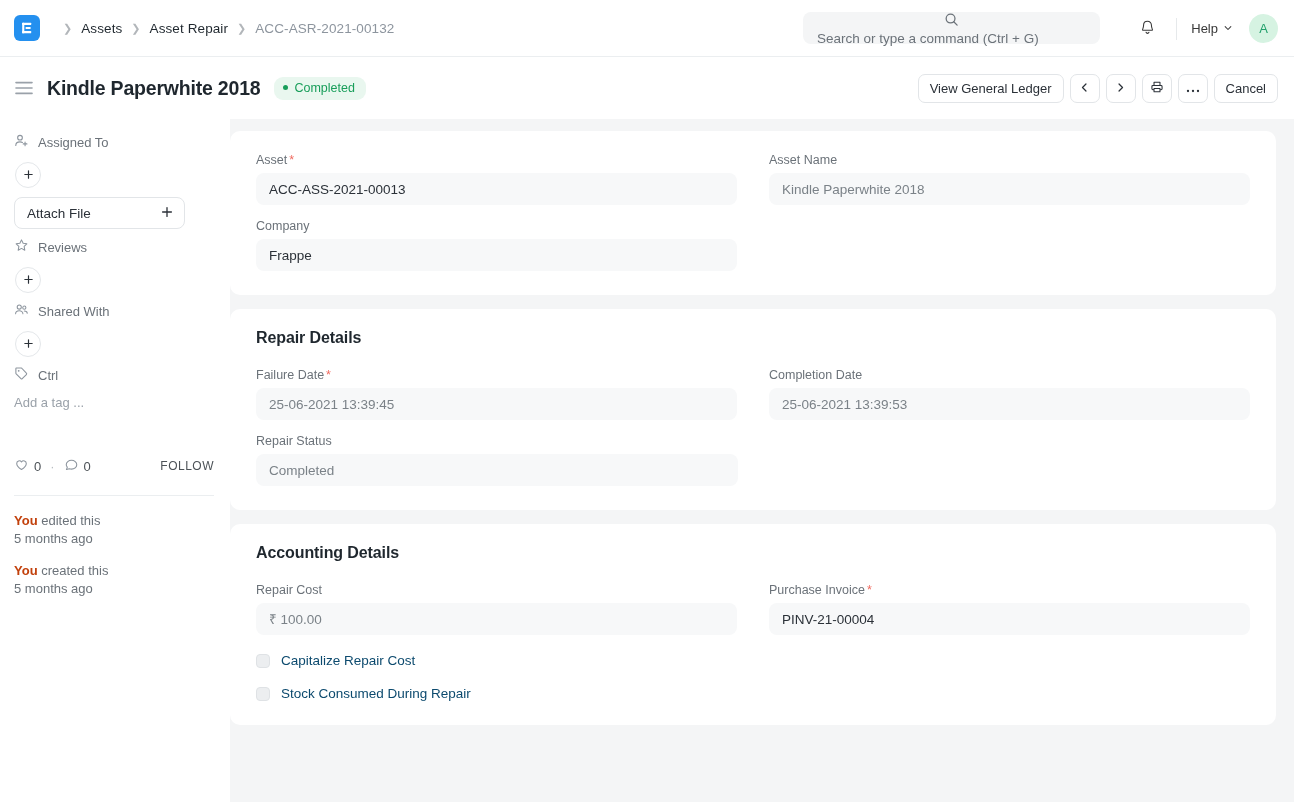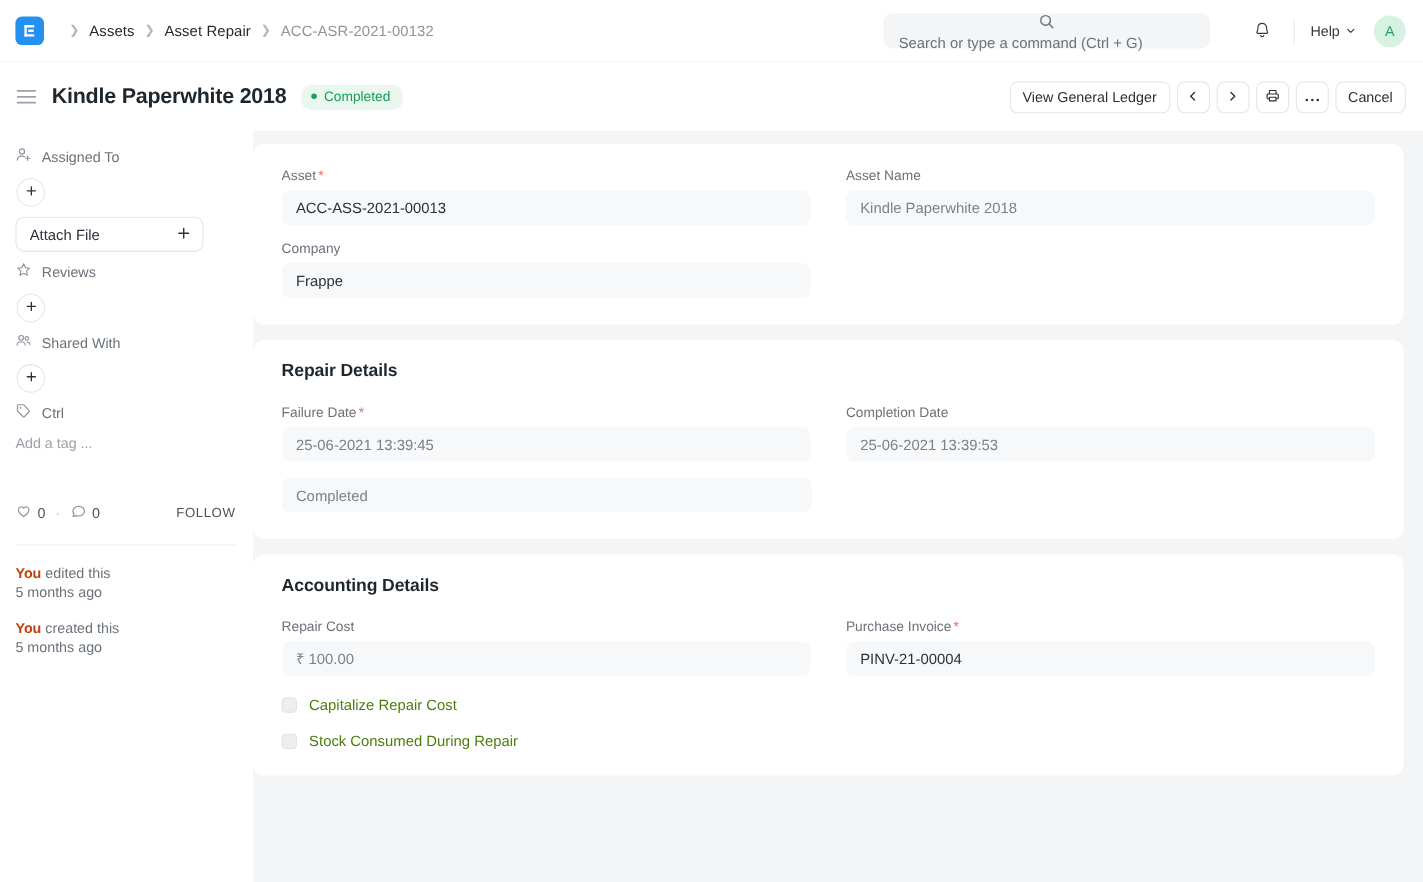--- a/index.html
+++ b/index.html
@@ -263,21 +263,21 @@
     margin-top: 18px;
     cursor: pointer;
   }
   .check-box {
     width: 14px; height: 14px;
     border-radius: 4px;
     background: #eceef0;
     border: 1px solid #dfe2e5;
     flex: 0 0 auto;
   }
-  .check-label { font-size: 13.5px; color: #4d7c0f; }
+  .check-label { font-size: 13.5px; color: #0c4a6e; }
 </style>
 </head>
 <body>
 
 <div class="navbar">
   <div class="logo">
     <svg width="14" height="14" viewBox="0 0 14 14">
       <rect x="2.2" y="1.8" width="9" height="2.1" rx="0.5" fill="#fff"></rect>
       <rect x="2.2" y="1.8" width="2.1" height="10.4" rx="0.5" fill="#fff"></rect>
       <rect x="5.6" y="5.9" width="5" height="2.1" rx="0.5" fill="#fff"></rect>
@@ -527,20 +527,21 @@
       <h2 class="sec-title">Repair Details</h2>
       <div class="grid">
         <div class="col">
           <div class="field">
             <label class="field-label">
               <span>Failure Date</span><span class="req">*</span>
             </label>
             <div class="field-input muted">25-06-2021 13:39:45</div>
           </div>
           <div class="field">
+            <label class="field-label">Repair Status</label>
             <div class="field-input muted narrow">Completed</div>
           </div>
         </div>
         <div class="col">
           <div class="field">
             <label class="field-label">Completion Date</label>
             <div class="field-input muted">25-06-2021 13:39:53</div>
           </div>
         </div>
       </div>

